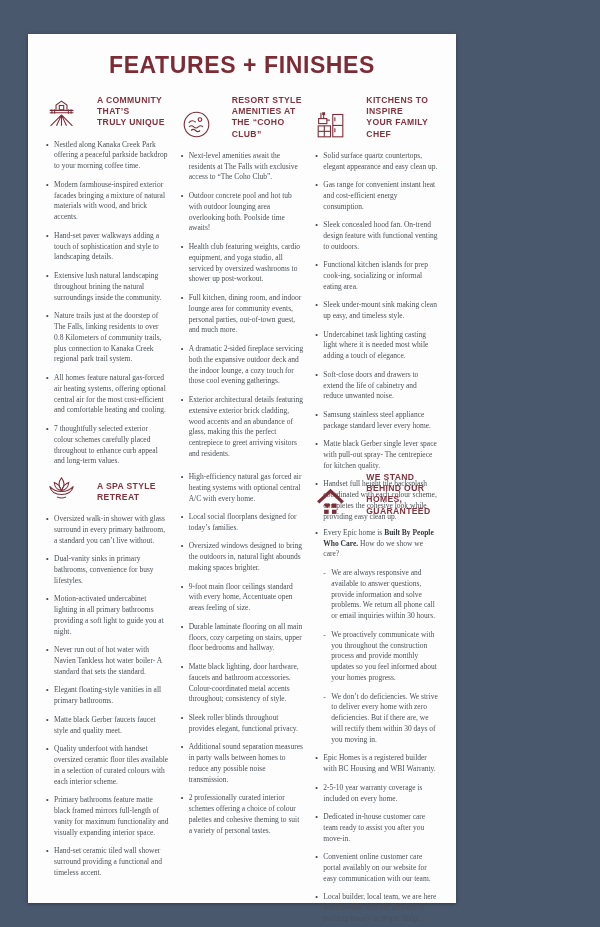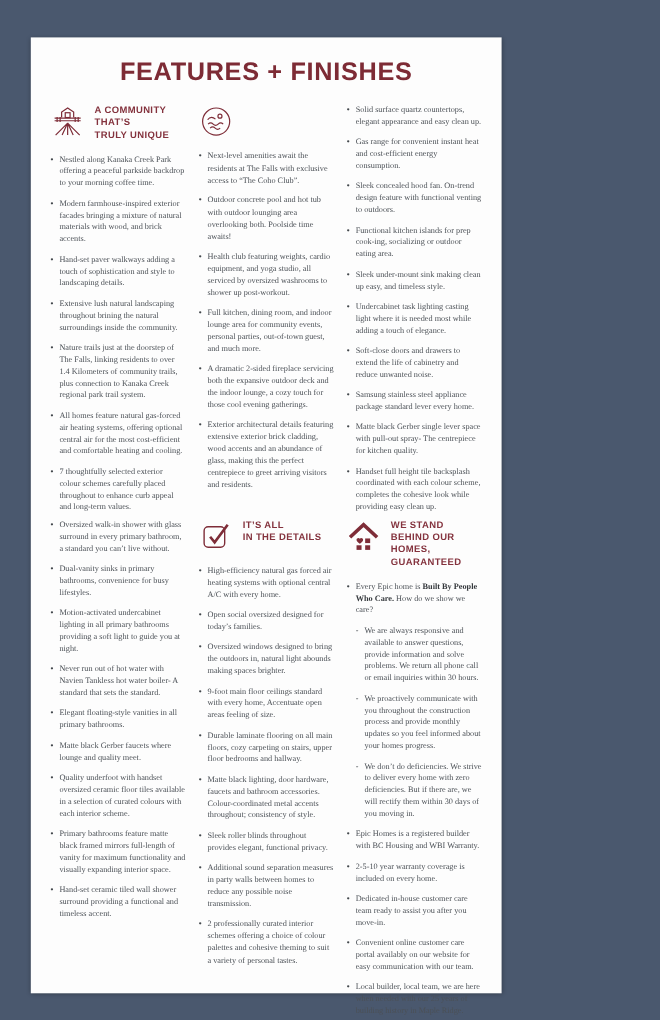--- a/index.html
+++ b/index.html
@@ -3,21 +3,21 @@
 <meta charset="utf-8">
 <style>
   * { margin:0; padding:0; box-sizing:border-box; }
   html,body { width:600px; height:927px; }
   body { font-family:"Liberation Sans", sans-serif; background:#4a586e; overflow:hidden; }
   .page { width:484px; height:927px; padding:34px 28px 24px; }
   .card { background:#fdfdfd; width:100%; height:100%; padding:12px 18px 8px; display:flex; flex-direction:column; box-shadow:0 1px 4px rgba(0,0,0,.35); }
   h1.title { text-align:center; font-size:23px; font-weight:700; letter-spacing:.6px; color:#7d2b35; margin:6px 0 16px; flex:none; }
   .grid { display:grid; grid-template-columns:1fr 1fr 1fr; grid-template-rows:377px auto; column-gap:12px; flex:none; }
   .sec { min-width:0; }
-  .sec header { display:flex; align-items:flex-start; gap:9px; margin-bottom:11px; }
+  .sec header { display:flex; align-items:flex-end; gap:20px; margin-bottom:11px; }
   .icon { flex:none; width:31px; height:31px; color:#7e2d38; }
   .icon svg { width:31px; height:31px; display:block; }
   .sec h2 { font-size:8.6px; line-height:1.3; font-weight:700; letter-spacing:.35px; color:#84333e; text-transform:uppercase; }
   ul.items { list-style:none; }
   ul.items > li { margin-bottom:7.5px; }
   .row { display:flex; }
   .row .b { flex:none; width:8px; font-size:7.5px; line-height:1.45; color:#43484d; }
   .row .t { font-size:7.5px; line-height:1.45; color:#4b5056;font-family:Liberation Serif, serif; }
   .row .t b { color:#34383c; }
   .subs { margin-left:8px; margin-top:7.5px; }
@@ -65,21 +65,21 @@
             </li>
             <li>
               <div class="row">
                 <span class="b">•</span>
                 <span class="t">Extensive lush natural landscaping throughout brining the natural surroundings inside the community.</span>
               </div>
             </li>
             <li>
               <div class="row">
                 <span class="b">•</span>
-                <span class="t">Nature trails just at the doorstep of The Falls, linking residents to over 1.4 Kilometers of community trails, plus connection to Kanaka Creek regional park trail system.</span>
+                <span class="t">Nature trails just at the doorstep of The Falls, linking residents to over 0.8 Kilometers of community trails, plus connection to Kanaka Creek regional park trail system.</span>
               </div>
             </li>
             <li>
               <div class="row">
                 <span class="b">•</span>
                 <span class="t">All homes feature natural gas-forced air heating systems, offering optional central air for the most cost-efficient and comfortable heating and cooling.</span>
               </div>
             </li>
             <li>
               <div class="row">
@@ -93,20 +93,21 @@
           <header>
             <span class="icon">
               <svg viewBox="0 0 34 34" fill="none" stroke="currentColor" stroke-width="1.2">
                 <circle cx="17" cy="17" r="13.5"></circle>
                 <circle cx="20.8" cy="11.6" r="2"></circle>
                 <path d="M8.5 15.2 C11 11.8 14 12.6 16.3 14.6"></path>
                 <path d="M9 19.6 q2.5 -2.4 5 0 t5 0 t5 0"></path>
                 <path d="M11 23.6 q2.5 -2.4 5 0 t5 0"></path>
               </svg>
             </span>
+            <h2>RESORT STYLE<br>AMENITIES AT<br>THE “COHO CLUB”</h2>
           </header>
           <ul class="items">
             <li>
               <div class="row">
                 <span class="b">•</span>
                 <span class="t">Next-level amenities await the residents at The Falls with exclusive access to “The Coho Club”.</span>
               </div>
             </li>
             <li>
               <div class="row">
@@ -129,167 +130,188 @@
             <li>
               <div class="row">
                 <span class="b">•</span>
                 <span class="t">A dramatic 2-sided fireplace servicing both the expansive outdoor deck and the indoor lounge, a cozy touch for those cool evening gatherings.</span>
               </div>
             </li>
             <li>
               <div class="row">
                 <span class="b">•</span>
                 <span class="t">Exterior architectural details featuring extensive exterior brick cladding, wood accents and an abundance of glass, making this the perfect centrepiece to greet arriving visitors and residents.</span>
-              </div>
-            </li>
-          </ul>
-        </section>
-        <section class="sec">
-          <ul class="items">
-            <li>
-              <div class="row">
-                <span class="b">•</span>
-                <span class="t">Solid surface quartz countertops, elegant appearance and easy clean up.</span>
-              </div>
-            </li>
-            <li>
-              <div class="row">
-                <span class="b">•</span>
-                <span class="t">Gas range for convenient instant heat and cost-efficient energy consumption.</span>
-              </div>
-            </li>
-            <li>
-              <div class="row">
-                <span class="b">•</span>
-                <span class="t">Sleek concealed hood fan. On-trend design feature with functional venting to outdoors.</span>
-              </div>
-            </li>
-            <li>
-              <div class="row">
-                <span class="b">•</span>
-                <span class="t">Functional kitchen islands for prep cook-ing, socializing or outdoor eating area.</span>
-              </div>
-            </li>
-            <li>
-              <div class="row">
-                <span class="b">•</span>
-                <span class="t">Sleek under-mount sink making clean up easy, and timeless style.</span>
-              </div>
-            </li>
-            <li>
-              <div class="row">
-                <span class="b">•</span>
-                <span class="t">Undercabinet task lighting casting light where it is needed most while adding a touch of elegance.</span>
-              </div>
-            </li>
-            <li>
-              <div class="row">
-                <span class="b">•</span>
-                <span class="t">Soft-close doors and drawers to extend the life of cabinetry and reduce unwanted noise.</span>
-              </div>
-            </li>
-            <li>
-              <div class="row">
-                <span class="b">•</span>
-                <span class="t">Samsung stainless steel appliance package standard lever every home.</span>
-              </div>
-            </li>
-            <li>
-              <div class="row">
-                <span class="b">•</span>
-                <span class="t">Matte black Gerber single lever space with pull-out spray- The centrepiece for kitchen quality.</span>
-              </div>
-            </li>
-            <li>
-              <div class="row">
-                <span class="b">•</span>
-                <span class="t">Handset full height tile backsplash coordinated with each colour scheme, completes the cohesive look while providing easy clean up.</span>
-              </div>
-            </li>
-          </ul>
-        </section>
-        <section class="sec">
-          <ul class="items">
-            <li>
-              <div class="row">
-                <span class="b">•</span>
-                <span class="t">Oversized walk-in shower with glass surround in every primary bathroom, a standard you can’t live without.</span>
-              </div>
-            </li>
-            <li>
-              <div class="row">
-                <span class="b">•</span>
-                <span class="t">Dual-vanity sinks in primary bathrooms, convenience for busy lifestyles.</span>
-              </div>
-            </li>
-            <li>
-              <div class="row">
-                <span class="b">•</span>
-                <span class="t">Motion-activated undercabinet lighting in all primary bathrooms providing a soft light to guide you at night.</span>
-              </div>
-            </li>
-            <li>
-              <div class="row">
-                <span class="b">•</span>
-                <span class="t">Never run out of hot water with Navien Tankless hot water boiler- A standard that sets the standard.</span>
-              </div>
-            </li>
-            <li>
-              <div class="row">
-                <span class="b">•</span>
-                <span class="t">Elegant floating-style vanities in all primary bathrooms.</span>
-              </div>
-            </li>
-            <li>
-              <div class="row">
-                <span class="b">•</span>
-                <span class="t">Matte black Gerber faucets where lounge and quality meet.</span>
-              </div>
-            </li>
-            <li>
-              <div class="row">
-                <span class="b">•</span>
-                <span class="t">Quality underfoot with handset oversized ceramic floor tiles available in a selection of curated colours with each interior scheme.</span>
-              </div>
-            </li>
-            <li>
-              <div class="row">
-                <span class="b">•</span>
-                <span class="t">Primary bathrooms feature matte black framed mirrors full-length of vanity for maximum functionality and visually expanding interior space.</span>
-              </div>
-            </li>
-            <li>
-              <div class="row">
-                <span class="b">•</span>
-                <span class="t">Hand-set ceramic tiled wall shower surround providing a functional and timeless accent.</span>
               </div>
             </li>
           </ul>
         </section>
         <section class="sec">
           <header>
             <span class="icon">
-              <svg viewBox="0 0 34 34" fill="none" stroke="currentColor">
-                <rect x="5" y="7.5" width="20.5" height="20.5" rx="4" stroke-width="1.4"></rect>
-                <path d="M11 17.5 L15.5 23 L28.5 5.5" stroke-width="2.6"></path>
+              <svg viewBox="0 0 34 34" fill="none" stroke="currentColor" stroke-width="1.2">
+                <line x1="6.5" y1="4" x2="6.5" y2="10"></line>
+                <path d="M9.5 3.5 V10 M8.5 3.5 V6.5 M10.5 3.5 V6.5"></path>
+                <rect x="4" y="10.5" width="9" height="5.5"></rect>
+                <line x1="13" y1="12.2" x2="16.5" y2="12.2"></line>
+                <rect x="3.5" y="18.5" width="13.5" height="12"></rect>
+                <line x1="10.2" y1="18.5" x2="10.2" y2="30.5"></line>
+                <line x1="3.5" y1="24.5" x2="17" y2="24.5"></line>
+                <rect x="19.5" y="6" width="11" height="24.5"></rect>
+                <line x1="19.5" y1="18" x2="30.5" y2="18"></line>
+                <line x1="21.8" y1="9" x2="21.8" y2="13.5"></line>
+                <line x1="21.8" y1="21" x2="21.8" y2="25.5"></line>
               </svg>
             </span>
-            <h2>IT’S ALL<br>IN THE DETAILS</h2>
+            <h2>KITCHENS TO INSPIRE<br>YOUR FAMILY CHEF</h2>
           </header>
           <ul class="items">
             <li>
               <div class="row">
                 <span class="b">•</span>
+                <span class="t">Solid surface quartz countertops, elegant appearance and easy clean up.</span>
+              </div>
+            </li>
+            <li>
+              <div class="row">
+                <span class="b">•</span>
+                <span class="t">Gas range for convenient instant heat and cost-efficient energy consumption.</span>
+              </div>
+            </li>
+            <li>
+              <div class="row">
+                <span class="b">•</span>
+                <span class="t">Sleek concealed hood fan. On-trend design feature with functional venting to outdoors.</span>
+              </div>
+            </li>
+            <li>
+              <div class="row">
+                <span class="b">•</span>
+                <span class="t">Functional kitchen islands for prep cook-ing, socializing or informal eating area.</span>
+              </div>
+            </li>
+            <li>
+              <div class="row">
+                <span class="b">•</span>
+                <span class="t">Sleek under-mount sink making clean up easy, and timeless style.</span>
+              </div>
+            </li>
+            <li>
+              <div class="row">
+                <span class="b">•</span>
+                <span class="t">Undercabinet task lighting casting light where it is needed most while adding a touch of elegance.</span>
+              </div>
+            </li>
+            <li>
+              <div class="row">
+                <span class="b">•</span>
+                <span class="t">Soft-close doors and drawers to extend the life of cabinetry and reduce unwanted noise.</span>
+              </div>
+            </li>
+            <li>
+              <div class="row">
+                <span class="b">•</span>
+                <span class="t">Samsung stainless steel appliance package standard lever every home.</span>
+              </div>
+            </li>
+            <li>
+              <div class="row">
+                <span class="b">•</span>
+                <span class="t">Matte black Gerber single lever space with pull-out spray- The centrepiece for kitchen quality.</span>
+              </div>
+            </li>
+            <li>
+              <div class="row">
+                <span class="b">•</span>
+                <span class="t">Handset full height tile backsplash coordinated with each colour scheme, completes the cohesive look while providing easy clean up.</span>
+              </div>
+            </li>
+          </ul>
+        </section>
+        <section class="sec">
+          <header>
+            <span class="icon">
+              <svg viewBox="0 0 34 34" fill="none" stroke="currentColor" stroke-width="1.1">
+                <path d="M17 6.5 C13.8 10.5 13.4 15.8 17 20.3 C20.6 15.8 20.2 10.5 17 6.5 Z"></path>
+                <path d="M9 11.5 C9.6 16.4 12.6 19.8 17 20.3 C15.5 15.5 13.2 13 9 11.5 Z"></path>
+                <path d="M25 11.5 C24.4 16.4 21.4 19.8 17 20.3 C18.5 15.5 20.8 13 25 11.5 Z"></path>
+                <path d="M4 15.8 C5.5 21.6 10.6 24.8 17 24.8 C23.4 24.8 28.5 21.6 30 15.8 C26.5 19.8 22 21.4 17 21.4 C12 21.4 7.5 19.8 4 15.8 Z"></path>
+                <path d="M12 27.3 q5 2.6 10 0"></path>
+              </svg>
+            </span>
+            <h2>A SPA STYLE RETREAT</h2>
+          </header>
+          <ul class="items">
+            <li>
+              <div class="row">
+                <span class="b">•</span>
+                <span class="t">Oversized walk-in shower with glass surround in every primary bathroom, a standard you can’t live without.</span>
+              </div>
+            </li>
+            <li>
+              <div class="row">
+                <span class="b">•</span>
+                <span class="t">Dual-vanity sinks in primary bathrooms, convenience for busy lifestyles.</span>
+              </div>
+            </li>
+            <li>
+              <div class="row">
+                <span class="b">•</span>
+                <span class="t">Motion-activated undercabinet lighting in all primary bathrooms providing a soft light to guide you at night.</span>
+              </div>
+            </li>
+            <li>
+              <div class="row">
+                <span class="b">•</span>
+                <span class="t">Never run out of hot water with Navien Tankless hot water boiler- A standard that sets the standard.</span>
+              </div>
+            </li>
+            <li>
+              <div class="row">
+                <span class="b">•</span>
+                <span class="t">Elegant floating-style vanities in all primary bathrooms.</span>
+              </div>
+            </li>
+            <li>
+              <div class="row">
+                <span class="b">•</span>
+                <span class="t">Matte black Gerber faucets faucet style and quality meet.</span>
+              </div>
+            </li>
+            <li>
+              <div class="row">
+                <span class="b">•</span>
+                <span class="t">Quality underfoot with handset oversized ceramic floor tiles available in a selection of curated colours with each interior scheme.</span>
+              </div>
+            </li>
+            <li>
+              <div class="row">
+                <span class="b">•</span>
+                <span class="t">Primary bathrooms feature matte black framed mirrors full-length of vanity for maximum functionality and visually expanding interior space.</span>
+              </div>
+            </li>
+            <li>
+              <div class="row">
+                <span class="b">•</span>
+                <span class="t">Hand-set ceramic tiled wall shower surround providing a functional and timeless accent.</span>
+              </div>
+            </li>
+          </ul>
+        </section>
+        <section class="sec">
+          <ul class="items">
+            <li>
+              <div class="row">
+                <span class="b">•</span>
                 <span class="t">High-efficiency natural gas forced air heating systems with optional central A/C with every home.</span>
               </div>
             </li>
             <li>
               <div class="row">
                 <span class="b">•</span>
-                <span class="t">Open social oversized designed for today’s families.</span>
+                <span class="t">Local social floorplans designed for today’s families.</span>
               </div>
             </li>
             <li>
               <div class="row">
                 <span class="b">•</span>
                 <span class="t">Oversized windows designed to bring the outdoors in, natural light abounds making spaces brighter.</span>
               </div>
             </li>
             <li>
               <div class="row">

